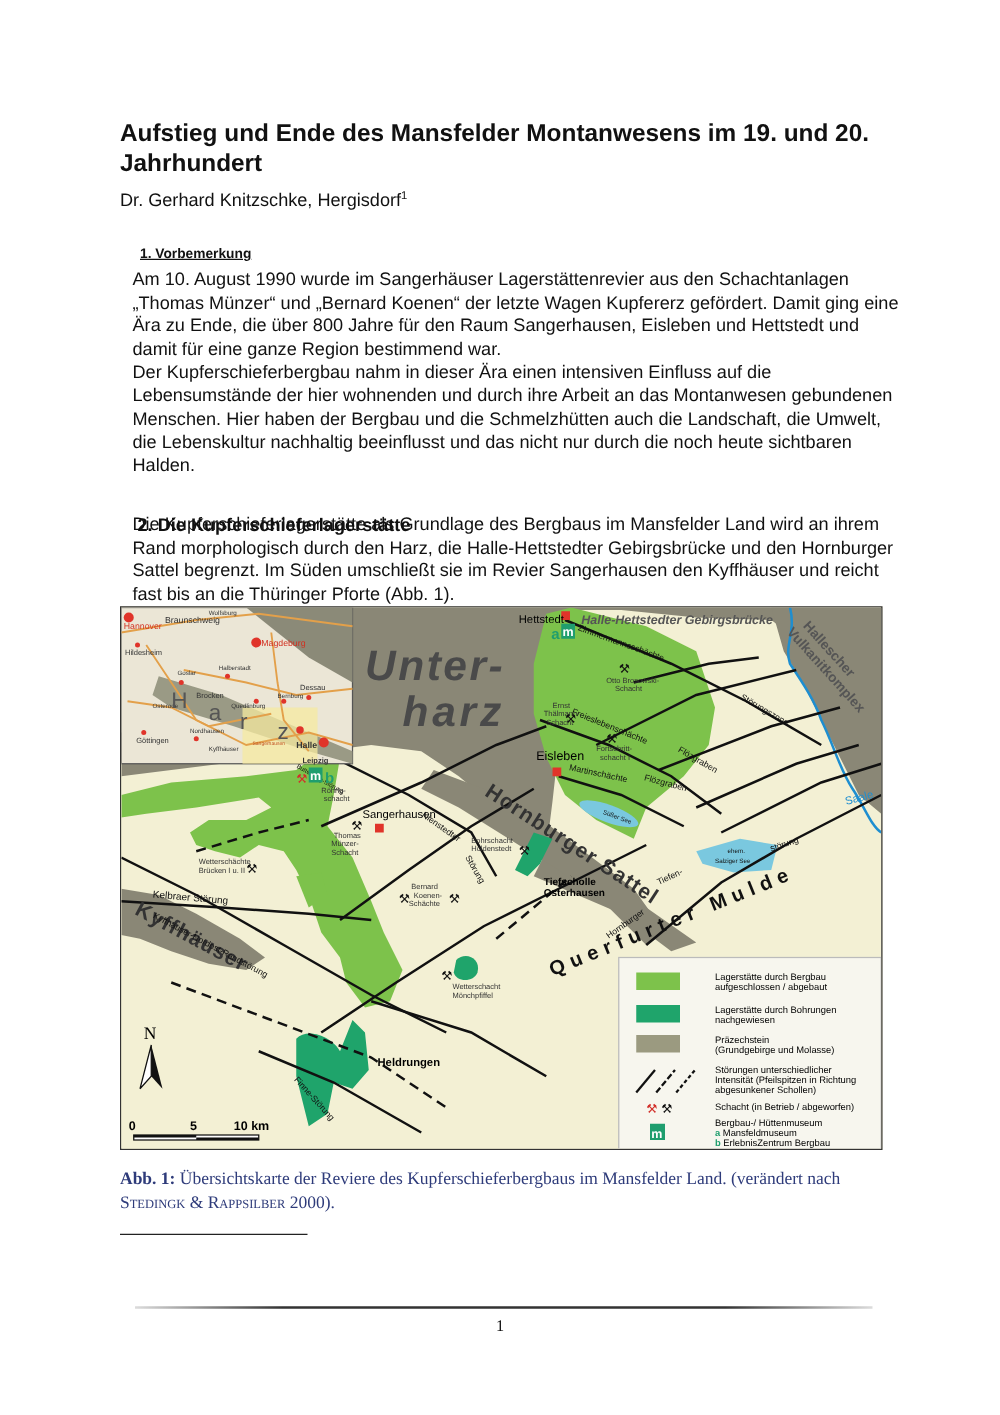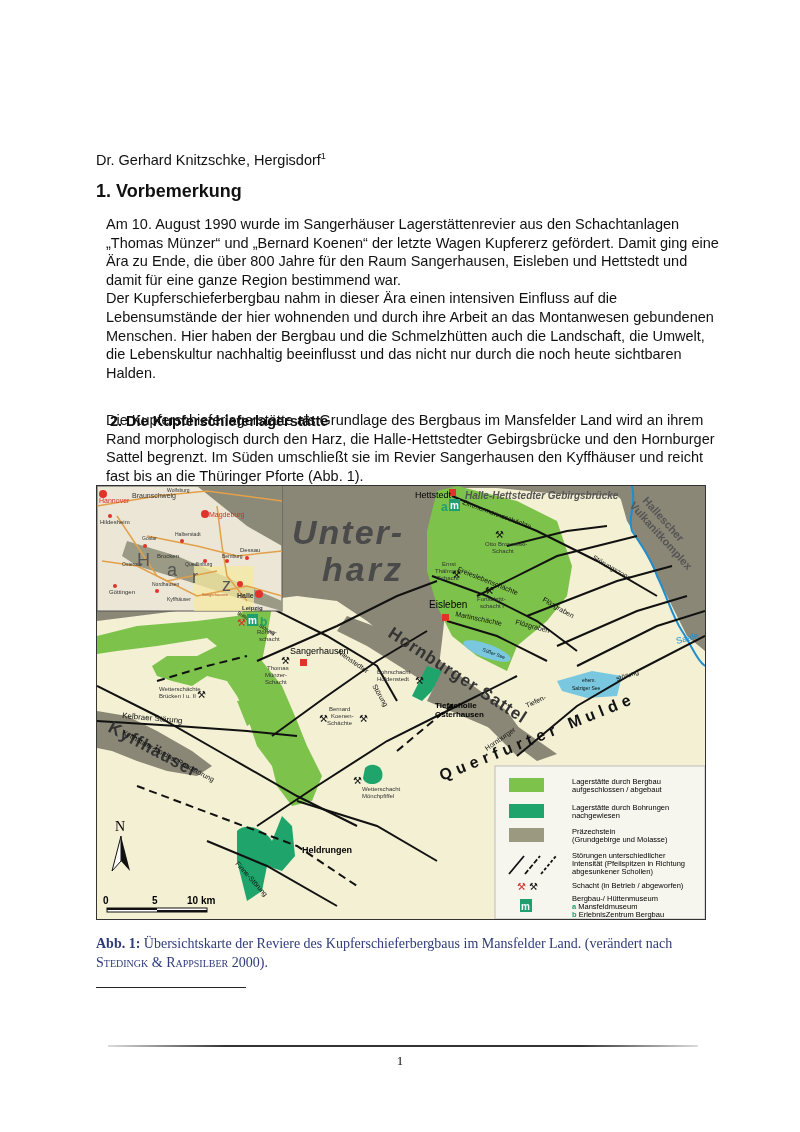--- a/index.html
+++ b/index.html
@@ -1,21 +1,21 @@
 <!DOCTYPE html>
 <html><head>
 <meta charset="utf-8">
 <style>
   html, body { margin: 0; padding: 0; background: #ffffff; }
   body { width: 800px; height: 1132px; position: relative; overflow: hidden; font-family: "Liberation Sans", sans-serif; color: #111; }
   .page { position: absolute; left: 0; top: 0; width: 800px; height: 1132px; }
   .title { position: absolute; left: 96px; top: 95px; width: 610px; font-size: 19.5px; font-weight: bold; line-height: 24px; margin: 0; }
   .author { position: absolute; left: 96px; top: 151px; font-size: 14.5px; }
   .author sup { font-size: 9px; }
-  .h2 { position: absolute; left: 96px; top: 181px; font-size: 18px; font-weight: bold; margin: 0; }
+  .h2 { position: absolute; left: 96px; top: 181px; font-size: 11px; font-weight: bold; margin: 16px; text-decoration: underline; }
   .para { position: absolute; left: 96px; width: 620px; font-size: 14.5px; line-height: 18.6px; margin: 10px; }
   .p1 { top: 205px; }
   .h2b { position: absolute; left: 96px; top: 399px; font-size: 14.5px; font-weight: bold; margin: 14px; }
   .p3 { top: 401px; }
   .figure { position: absolute; left: 96px; top: 485px; width: 608px; height: 433px; border: 1px solid #333; overflow: hidden; background: #f3f0d4; }
   .figure svg { width: 100%; height: 100%; display: block; }
   .caption { position: absolute; left: 96px; top: 934px; width: 615px; font-family: Liberation Serif, serif; font-size: 14px; line-height: 19px; color: #2e3b7a; margin: 0; }
   .caption b { font-weight: bold; }
   .caption .sc { font-variant: small-caps; }
   .fn-rule { position: absolute; left: 96px; top: 987px; width: 150px; height: 1px; background: #222; }
@@ -25,20 +25,21 @@
   .page-rule { position: absolute; left: 108px; top: 1045px; width: 590px; height: 2px; background: linear-gradient(to right, rgba(80,80,80,0.2), #333 20%, #333 80%, rgba(80,80,80,0.2)); }
   .page-num { position: absolute; left: 0; width: 800px; top: 1053px; text-align: center; font-family: "Liberation Serif", serif; font-size: 13px; }
   svg text { font-family: "Liberation Sans", sans-serif; }
   svg .serif { font-family: "Liberation Serif", serif; }
 </style>
 </head>
 <body>
 
 <div class="page">
 
+  <h1 class="title">Aufstieg und Ende des Mansfelder Montanwesens im 19. und 20. Jahrhundert</h1>
 
   <div class="author"><span>Dr. Gerhard Knitzschke, Hergisdorf</span><sup>1</sup></div>
 
   <h2 class="h2">1. Vorbemerkung</h2>
 
   <div class="para p1">
     <p style="margin:0">Am 10. August 1990 wurde im Sangerhäuser Lagerstättenrevier aus den Schachtanlagen „Thomas Münzer“ und „Bernard Koenen“ der letzte Wagen Kupfererz gefördert. Damit ging eine Ära zu Ende, die über 800 Jahre für den Raum Sangerhausen, Eisleben und Hettstedt und damit für eine ganze Region bestimmend war.</p>
     <p style="margin:0">Der Kupferschieferbergbau nahm in dieser Ära einen intensiven Einfluss auf die Lebensumstände der hier wohnenden und durch ihre Arbeit an das Montanwesen gebundenen Menschen. Hier haben der Bergbau und die Schmelzhütten auch die Landschaft, die Umwelt, die Lebenskultur nachhaltig beeinflusst und das nicht nur durch die noch heute sichtbaren Halden.</p>
   </div>
 

